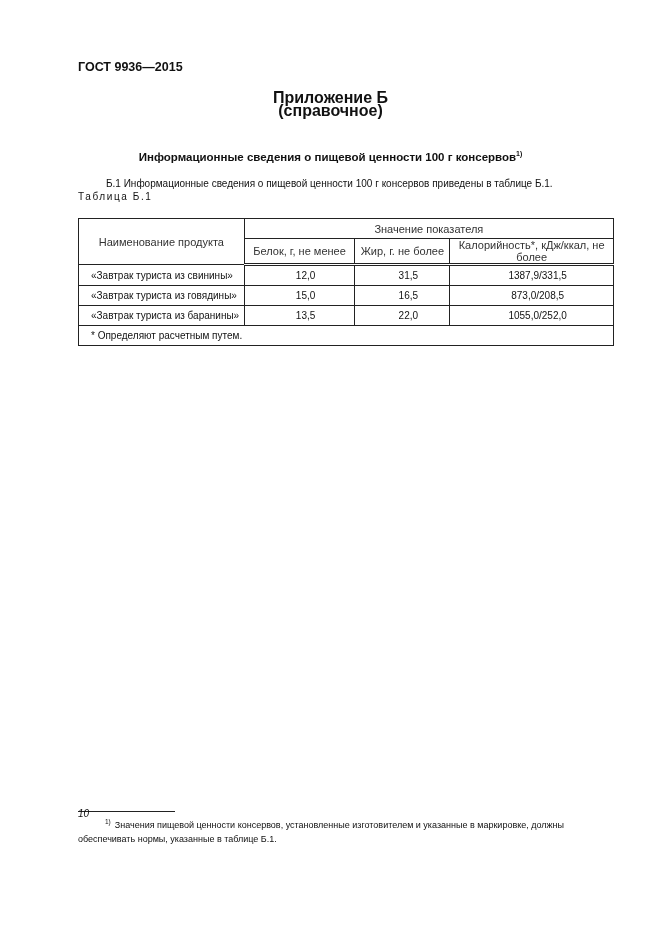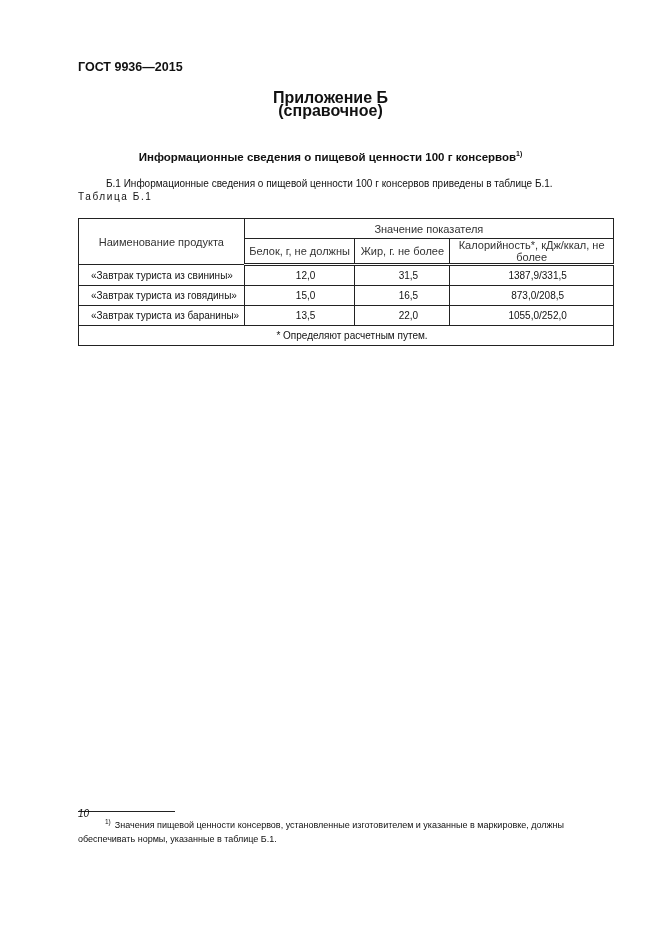--- a/index.html
+++ b/index.html
@@ -12,21 +12,21 @@
     .section-title sup { font-size: 7px; vertical-align: 5px; }
     .para { left: 106px; top: 178px; font-size: 10px; }
     .table-label { left: 78px; top: 191px; font-size: 10px; letter-spacing: 1.6px; text-align: center; }
     table.t { position: absolute; left: 78px; top: 218px; width: 536px; border-collapse: collapse; font-size: 10px; }
     table.t td { border: 1px solid #222; padding: 0; text-align: center; vertical-align: middle; }
     table.t .hdr { font-size: 11px; color: #333; }
     table.t tr.h1 td { height: 19px; }
     table.t tr.h2 td { height: 18px; border-bottom: 3px double #222; }
     table.t tr.r td { height: 19px; padding-left: 12px; }
     table.t td.name { text-align: left; padding-left: 9px; }
-    table.t td.note { text-align: center; padding-left: 34px; height: 19px; }
+    table.t td.note { text-align: left; padding-left: 34px; height: 19px; }
     .fn-rule { left: 78px; top: 811px; width: 97px; height: 1px; background: #222; }
     .footnote { left: 78px; top: 815px; width: 540px; font-size: 9px; line-height: 14px; }
     .footnote .mk { font-size: 6.5px; vertical-align: 4px; margin-left: 27px; margin-right: 4px; }
     .page-num { left: 78px; top: 808px; font-size: 10px; font-style: italic; }
   </style>
 </head>
 <body>
 
 <div class="abs std">ГОСТ 9936—2015</div>
 
@@ -49,21 +49,21 @@
     <col style="width:111px">
     <col style="width:95px">
     <col style="width:164px">
   </colgroup>
   <tbody>
       <tr class="h1">
     <td rowspan="2" class="hdr">Наименование продукта</td>
     <td colspan="3" class="hdr">Значение показателя</td>
   </tr>
   <tr class="h2">
-    <td class="hdr">Белок, г, не должны</td>
+    <td class="hdr">Белок, г, не менее</td>
     <td class="hdr">Жир, г. не более</td>
     <td class="hdr">Калорийность*, кДж/ккал, не более</td>
   </tr>
   <tr class="r">
     <td class="name">«Завтрак туриста из свинины»</td>
     <td>12,0</td>
     <td>31,5</td>
     <td>1387,9/331,5</td>
   </tr>
   <tr class="r">

